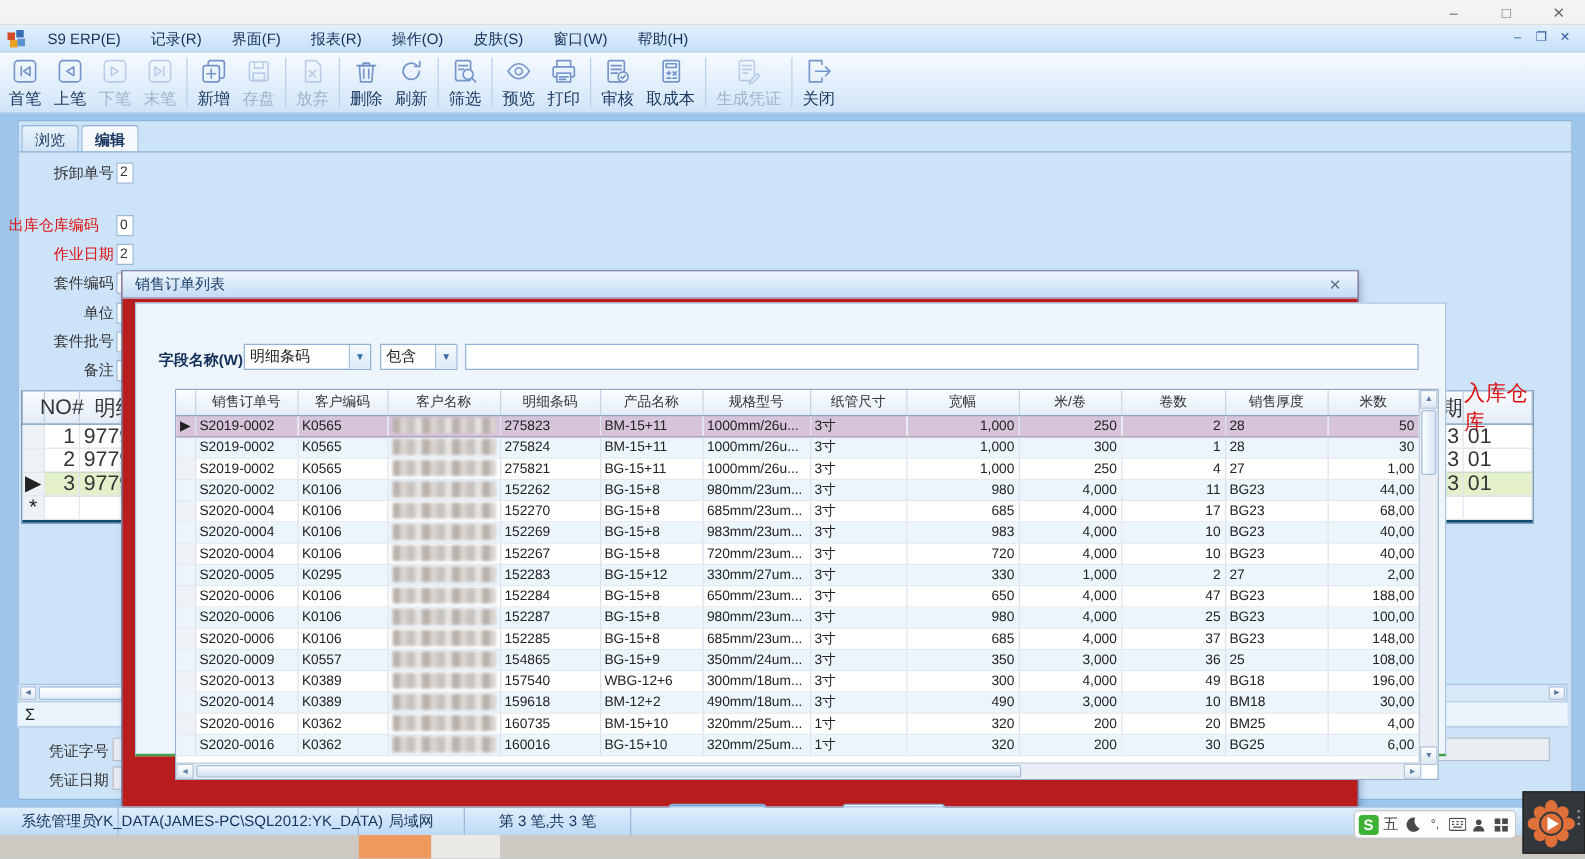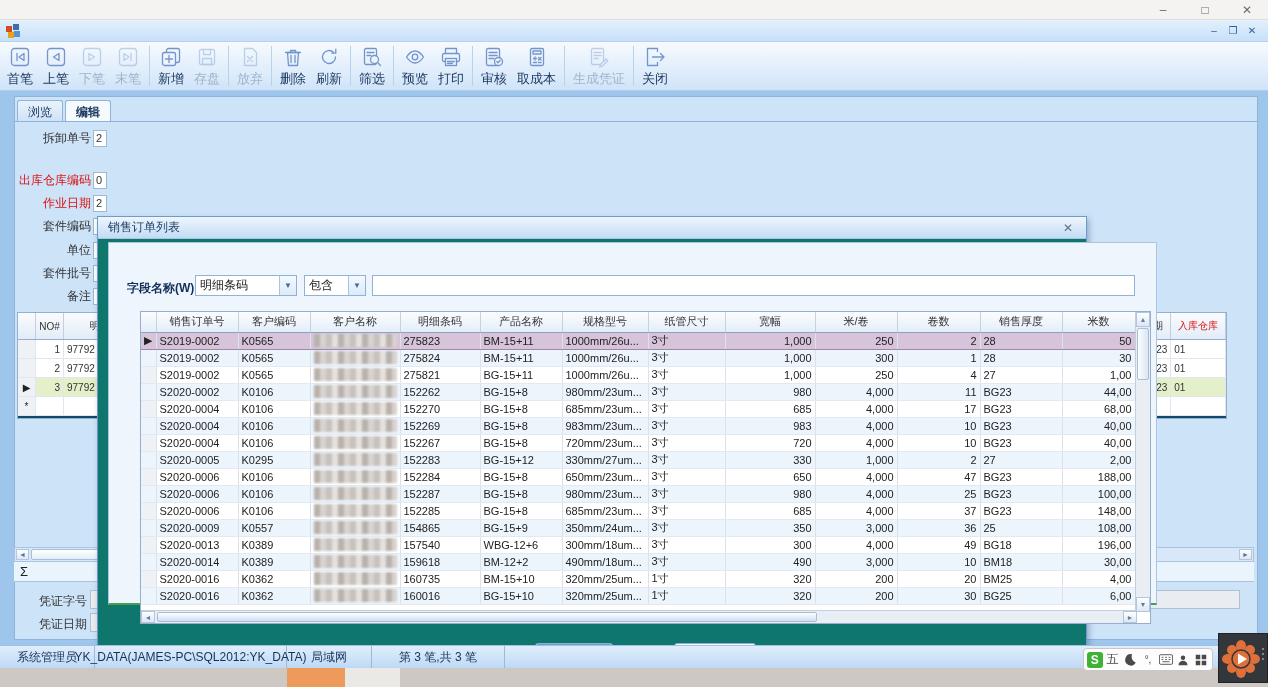--- a/index.html
+++ b/index.html
@@ -39,31 +39,31 @@
   .tab.active{background:#f6fafe;font-weight:bold;}
   .tabline{position:absolute;left:0;top:24px;width:1242px;height:1px;background:#8fb2d8;}
 
   
   .lf-row{position:absolute;height:17px;display:flex;align-items:center;}
   .lf-label{position:absolute;right:0;font-size:12px;color:#333;white-space:nowrap;}
   .lf-label.req{color:#dd1111;}
   .lf-box{position:absolute;left:78px;top:0;width:14px;height:17px;background:#fff;border:1px solid #9ab8d8;font-size:11px;color:#333;overflow:hidden;line-height:15px;padding-left:2px;}
 
   
-  .bgrid{position:absolute;background:#0c4a6e;border:1px solid #95aecb;font-size:10px;color:#333;}
+  .bgrid{position:absolute;background:#0c4a6e;border:1px solid #95aecb;font-size:17px;color:#333;}
   .bg-hd{background:linear-gradient(#fafcfe,#e2ecf7);border-bottom:1px solid #95aecb;display:flex;}
   .bg-hd div{border-right:1px solid #c2cfdf;display:flex;align-items:center;justify-content:center;color:#333;}
   .bg-row{display:flex;border-bottom:1px solid #dfe6ee;background:#fff;}
   .bg-row.green{background:#e3f0ca;}
   .bg-row div{border-right:1px solid #dfe6ee;display:flex;align-items:center;padding:0 3px;white-space:nowrap;overflow:hidden;}
   .cell-r{justify-content:flex-end;}
   .ind{background:#eef2f7;justify-content:center !important;color:#222;}
 
   
-  #dialog{position:absolute;left:97px;top:125px;width:990px;height:432px;background:#0f766e;border:1px solid #6f9ac8;box-shadow:2px 3px 6px rgba(30,60,100,.35);}
+  #dialog{position:absolute;left:97px;top:125px;width:990px;height:432px;background:#b91c1c;border:1px solid #6f9ac8;box-shadow:2px 3px 6px rgba(30,60,100,.35);}
   #dlg-title{position:absolute;left:0;top:0;width:100%;height:22px;background:linear-gradient(#eff6fd,#c3dcf5);border-bottom:1px solid #a8c6e4;display:flex;align-items:center;}
   #dlg-title span.t{font-size:12px;color:#1d3f68;padding-left:10px;}
   #dlg-close{margin-left:auto;margin-right:10px;color:#5a7288;font-size:12px;width:16px;text-align:center;}
   #dlg-panel{position:absolute;left:10px;top:25px;width:1049px;height:363px;background:#eef5fc;border:1px solid #a8c6e4;border-bottom:2px solid #44a04e;}
   .flt-label{position:absolute;left:18px;top:37px;font-size:12px;color:#13305a;font-weight:bold;}
   .combo{position:absolute;top:32px;height:21px;background:#fff;border:1px solid #8fb2d8;display:flex;align-items:center;}
   .combo .val{font-size:12px;color:#222;padding-left:4px;flex:1;white-space:nowrap;overflow:hidden;}
   .combo .drop{width:17px;height:100%;background:linear-gradient(#f4f9fe,#dcebf9);border-left:1px solid #a8c4e0;color:#3f6ca6;font-size:8px;display:flex;align-items:center;justify-content:center;}
   #flt-input{position:absolute;left:263px;top:32px;width:763px;height:21px;background:#fff;border:1px solid #8fb2d8;font-size:12px;padding:0 4px;}
 
@@ -133,20 +133,21 @@
     </span>
   </div>
 
   <div id="menubar">
     <span class="app-ico">
         <i class="a"></i>
         <i class="b"></i>
         <i class="c"></i>
         <i class="d"></i>
       </span>
+    <span id="menu-items"><span class="menu-item">S9 ERP(E)</span><span class="menu-item">记录(R)</span><span class="menu-item">界面(F)</span><span class="menu-item">报表(R)</span><span class="menu-item">操作(O)</span><span class="menu-item">皮肤(S)</span><span class="menu-item">窗口(W)</span><span class="menu-item">帮助(H)</span></span>
     <span id="mdi-controls">
       <span class="mdibtn">–</span>
       <span class="mdibtn">❐</span>
       <span class="mdibtn">✕</span>
     </span>
   </div>
 
   <div id="toolbar">
       <div class="tb-btn">
         <span class="tb-icon">
@@ -323,21 +324,21 @@
           <div class="tab">浏览</div>
           <div class="tab active">编辑</div>
         </div>
       <div class="tabline"></div>
       <div id="left-form">
           <div class="lf-row" style="left: 0px; top: 33px; width: 96px;">
             <span class="lf-label" style="right: 20px;">拆卸单号</span>
             <span class="lf-box">2</span>
           </div>
           <div class="lf-row" style="left: 0px; top: 75px; width: 96px;">
-            <span class="lf-label req" style="right: 20px;">出库仓库编码</span>
+            <span class="lf-label req" style="right: 32px;">出库仓库编码</span>
             <span class="lf-box">0</span>
           </div>
           <div class="lf-row" style="left: 0px; top: 98px; width: 96px;">
             <span class="lf-label req" style="right: 20px;">作业日期</span>
             <span class="lf-box">2</span>
           </div>
           <div class="lf-row" style="left: 0px; top: 121px; width: 96px;">
             <span class="lf-label" style="right: 20px; margin-left: 32px;">套件编码</span>
             <span class="lf-box"></span>
           </div>

